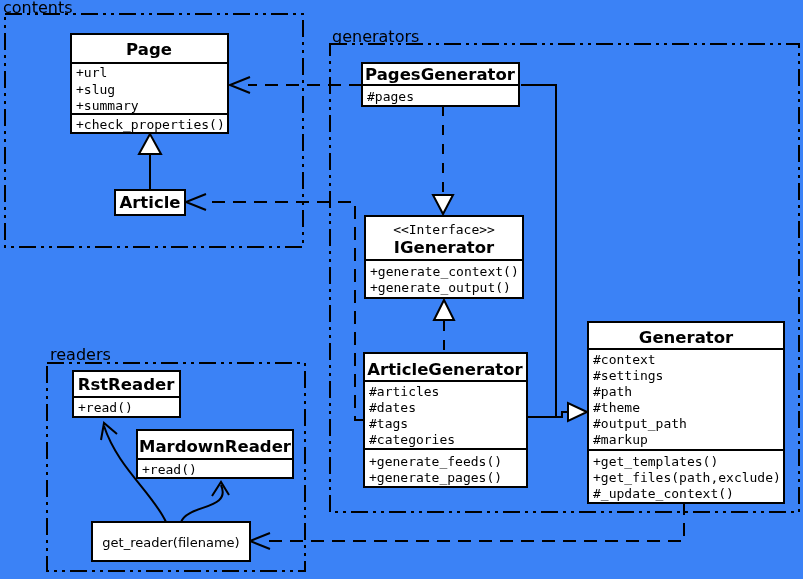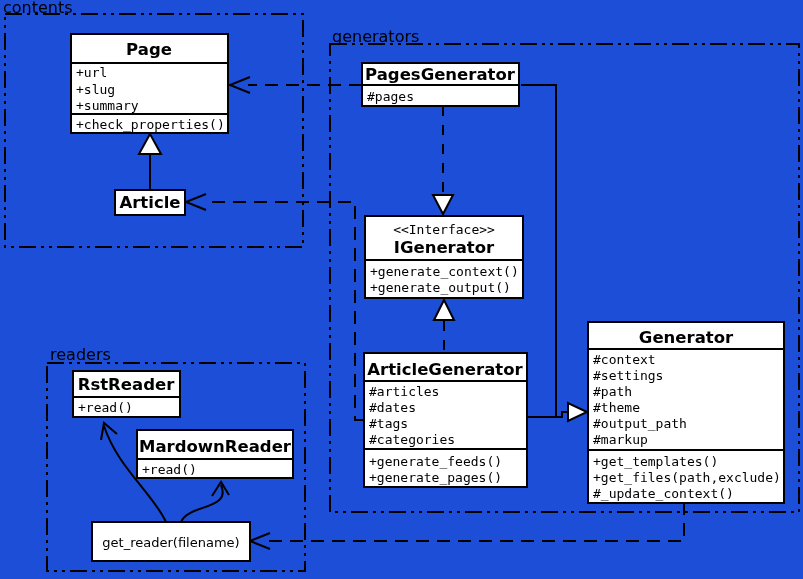--- a/index.html
+++ b/index.html
@@ -4,21 +4,21 @@
 <style>
   html, body {
     margin: 0;
     padding: 0;
     background: #ffffff;
   }
   .stage {
     position: relative;
     width: 803px;
     height: 579px;
-    background: #1d4ed8;
+    background: #3b82f6;
     font-family: "DejaVu Sans", sans-serif;
   }
   svg { display: block; }
 
   .pkg-rect {
     fill: none;
     stroke: #000;
     stroke-width: 2;
     stroke-dasharray: 17 5 3 5 3 5;
   }

